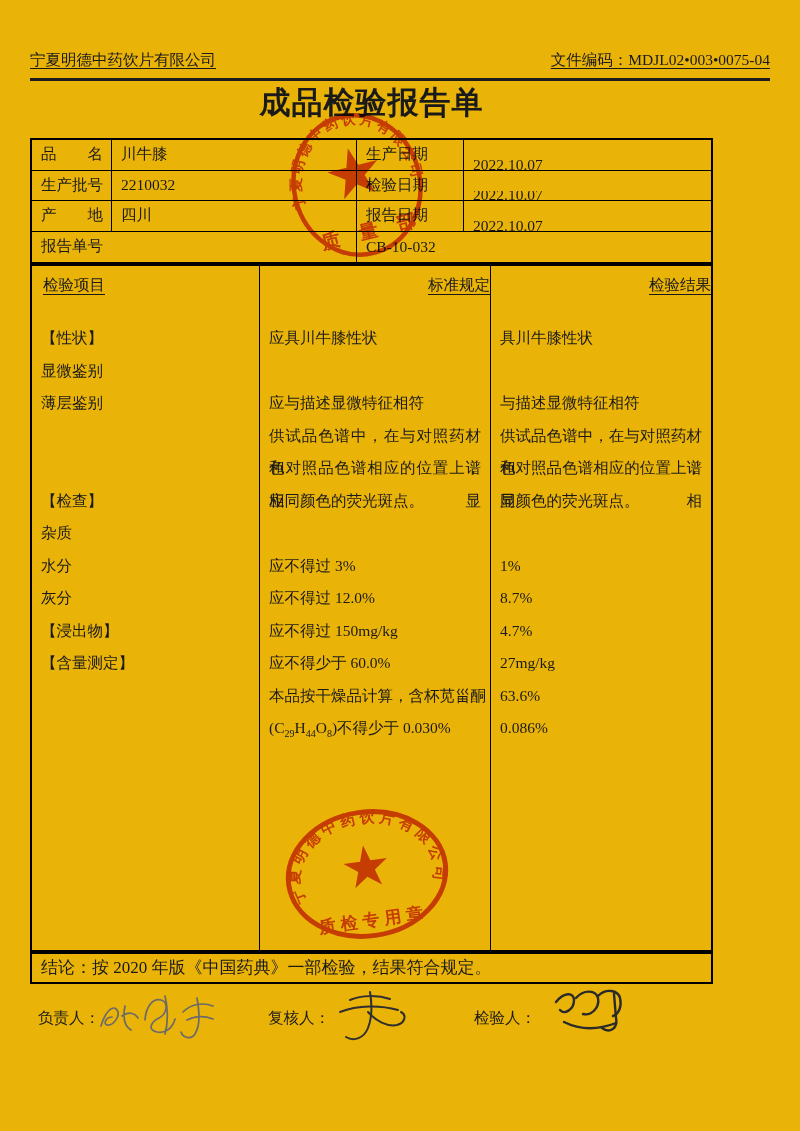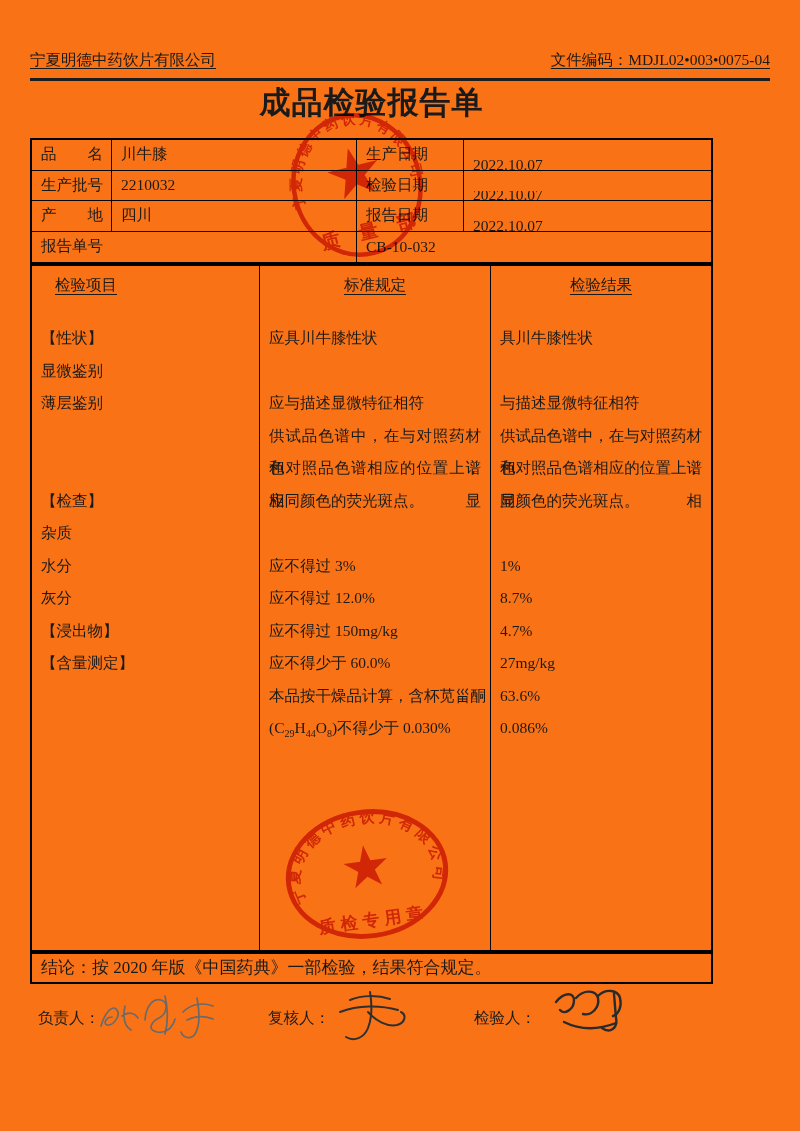--- a/index.html
+++ b/index.html
@@ -1,18 +1,18 @@
 <!DOCTYPE html>
 <html style="--stamp-red: #d0382f;"><head>
 <meta charset="utf-8">
 <style>
   :root { --stamp-red: #d0382f; --ink: #1a1a1a; }
   html,body { margin:0; padding:0; background:#ffffff; }
   .page {
-    position:relative; width:800px; height:1131px; background:#f97316;
+    position:relative; width:800px; height:1131px; background:#eab308;
     font-family:"Liberation Serif","DejaVu Serif",serif; color:var(--ink);
     overflow:hidden;
   }
   .abs { position:absolute; }
 
   
   .hdr {
     left:30px; top:50px; width:740px; height:28px;
     border-bottom:3px solid #1c1c1c;
     display:flex; justify-content:space-between; align-items:flex-start;
@@ -42,22 +42,22 @@
     left:30px; top:264px; width:683px; height:688px;
     border:2px solid #000; box-sizing:border-box;
     display:flex; font-size:15.5px;
   }
   .mcol { box-sizing:border-box; }
   .mcol1 { width:228px; border-right:1px solid #000; }
   .mcol2 { width:231px; border-right:1px solid #000; }
   .mcol3 { flex:1; }
   .mhead { height:56px; padding-top:9px; box-sizing:border-box; }
   .mhead span { text-decoration:underline; text-underline-offset:4px; }
-  .mhead.c { text-align:center; }
-  .mhead.l { padding-left:23px; }
+  .mhead.c { text-align:right; }
+  .mhead.l { padding-left:11px; }
   .mline { height:32.5px; line-height:32.5px; padding:0 9px; white-space:nowrap; overflow:visible; }
   .mline.fill { white-space:normal; text-align:justify; text-align-last:justify; }
   sub.fm { font-size:10px; line-height:0; }
 
   
   .concl {
     left:30px; top:952px; width:683px; height:32px;
     border:2px solid #000; box-sizing:border-box;
     line-height:28px; padding-left:9px; font-size:17px;
   }

